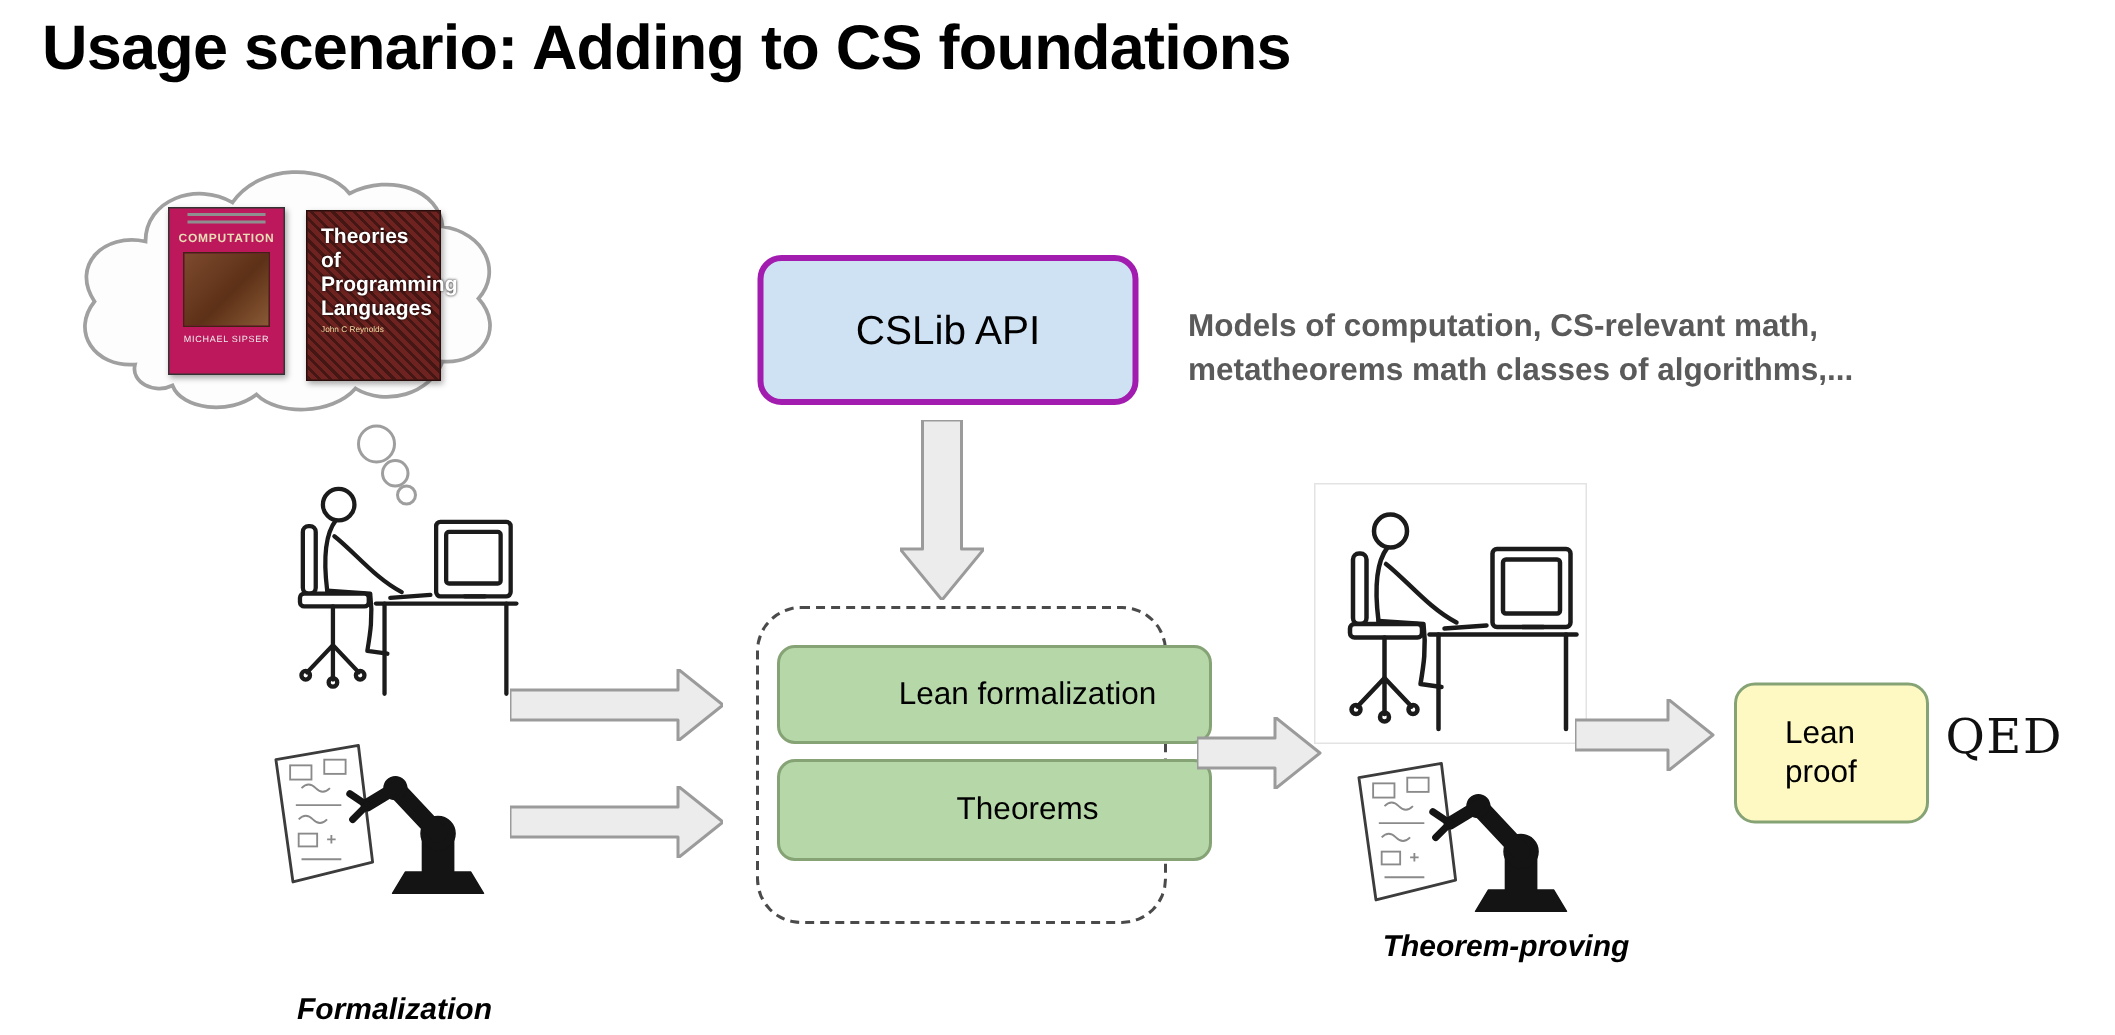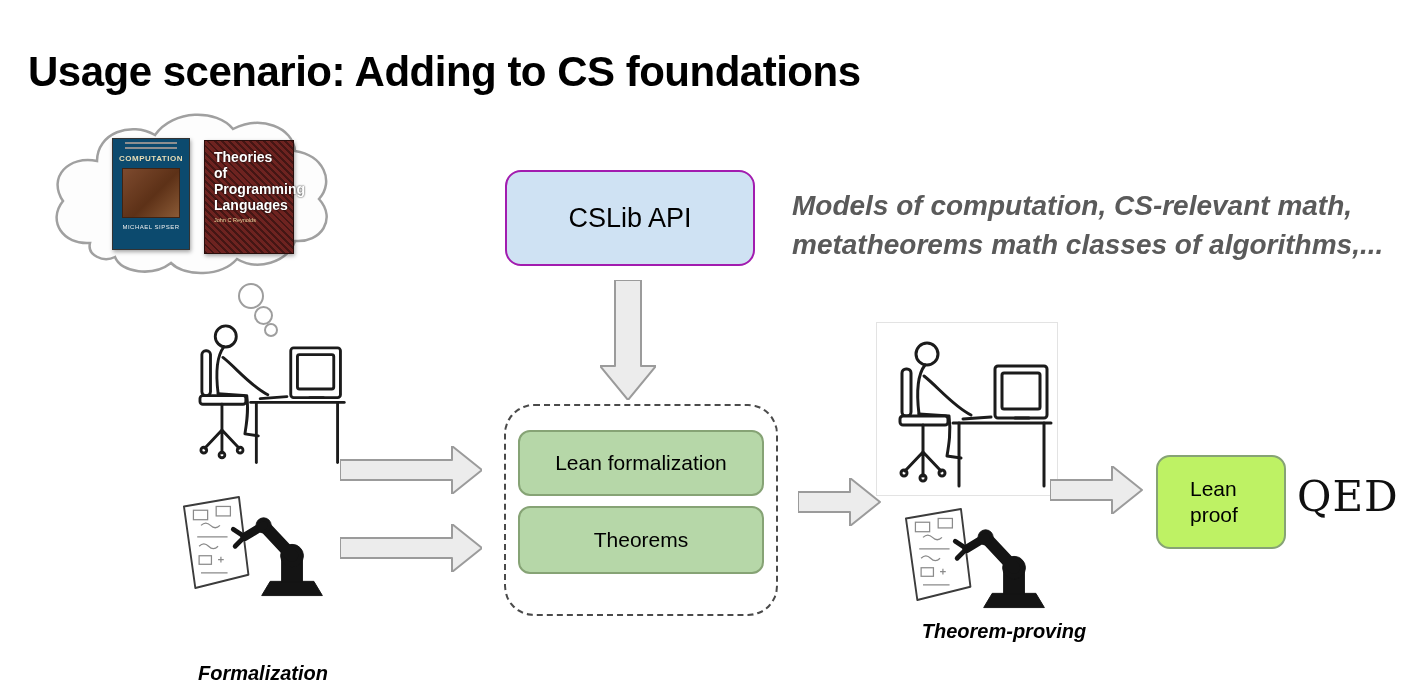--- a/index.html
+++ b/index.html
@@ -4,34 +4,34 @@
 <style>
   html,body { margin:0; padding:0; background:#ffffff; }
   .slide {
     position:relative; width:1410px; height:690px; background:#ffffff;
     font-family:"Liberation Sans", sans-serif; overflow:hidden;
   }
   .abs { position:absolute; }
 
   .title {
     left:28px; top:8px; font-size:42px; font-weight:800; color:#000;
-    letter-spacing:-0.5px; white-space:nowrap;margin-top:40px;
+    letter-spacing:-0.5px; white-space:nowrap;
   }
 
   
   .cloud { left:35px; top:93px; width:315px; height:205px; }
   .bubble { background:#fff; border:2px solid #9e9e9e; border-radius:50%; }
   .bubble1 { left:238px; top:283px; width:22px; height:22px; }
   .bubble2 { left:254px; top:306px; width:15px; height:15px; }
   .bubble3 { left:264px; top:323px; width:10px; height:10px; }
 
   
   .book { box-shadow:1px 2px 4px rgba(0,0,0,.35); }
   .book1 {
-    left:112px; top:138px; width:76px; height:110px; background:#0c4a6e;
+    left:112px; top:138px; width:76px; height:110px; background:#be185d;
     border:1px solid #333; color:#e8ddb5; text-align:center;
   }
   .book1 .bar { height:2px; background:#8f8f8f; margin:3px 12px 0 12px; }
   .book1 .bk-title { font-size:8px; font-weight:bold; letter-spacing:.5px; margin-top:5px; color:#e8ddb5; }
   .book1 .bk-art {
     width:56px; height:48px; margin:5px auto 0 auto;
     background:linear-gradient(135deg,#7d4a2e 0%, #5d3117 55%, #8a5a36 100%);
     border:1px solid #402313;
   }
   .book1 .bk-author { font-size:6px; color:#eee; margin-top:6px; letter-spacing:.5px; }
@@ -56,54 +56,54 @@
   .block-arrow polygon, .block-arrow path { fill:#ececec; stroke:#9b9b9b; stroke-width:2; stroke-linejoin:round; }
   .arrow-r1 { left:340px; top:446px; }
   .arrow-r2 { left:340px; top:524px; }
   .arrow-down { left:600px; top:280px; }
   .arrow-r3 { left:798px; top:478px; }
   .arrow-r4 { left:1050px; top:466px; }
 
   
   .cslib-box {
     left:505px; top:170px; width:246px; height:92px; border-radius:16px;
-    background:#cfe2f3; border:2px solid #a21caf;
+    background:#cfe2f3; border:4px solid #a21caf;
     display:flex; align-items:center; justify-content:center;
     font-size:27px; color:#000;
   }
   .dashed-box {
     left:504px; top:404px; width:270px; height:208px; border-radius:30px;
     border:2px dashed #4a4a4a; background:#fff;
   }
   .green-box {
     background:#b6d7a8; border:2px solid #86a375; border-radius:12px;
     display:flex; align-items:center; justify-content:center;
-    font-size:21px; color:#000;
+    font-size:21px; color:#000;padding-left:44px;
   }
   .green1 { left:518px; top:430px; width:242px; height:62px; }
   .green2 { left:518px; top:506px; width:242px; height:64px; }
   .leanproof-box {
     left:1156px; top:455px; width:126px; height:90px; border-radius:14px;
-    background:#bef264; border:2px solid #86a375;
+    background:#fef9c3; border:2px solid #86a375;
     display:flex; align-items:center;
   }
   .leanproof-box .inner { width:62px; margin-left:32px; font-size:21px; line-height:1.25; color:#000; }
 
   
   .note {
-    left:792px; top:186px; width:600px; font-size:28px; font-weight:bold; font-style:italic;
+    left:792px; top:203px; width:600px; font-size:21px; font-weight:bold; 
     color:#5a5a5a; line-height:1.4;
   }
   .caption {
     font-size:20px; font-weight:bold; font-style:italic; color:#000; text-align:center;
   }
   .cap-formalization { left:168px; top:620px; width:190px;margin-top:42px; }
   .cap-theoremproving { left:894px; top:620px; width:220px; }
   .qed {
-    left:1297px; top:472px; font-family:"DejaVu Serif", serif; font-size:42px; color:#101010;
+    left:1297px; top:472px; font-family:"DejaVu Serif", serif; font-size:32px; color:#101010;
     letter-spacing:1px;
   }
 </style>
 </head>
 <body>
 
 <svg width="0" height="0" style="position:absolute" aria-hidden="true">
   <defs>
     <symbol id="person-desk" viewBox="0 0 180 170">
       <g fill="none" stroke="#1b1b1b" stroke-width="3" stroke-linecap="round" stroke-linejoin="round">

